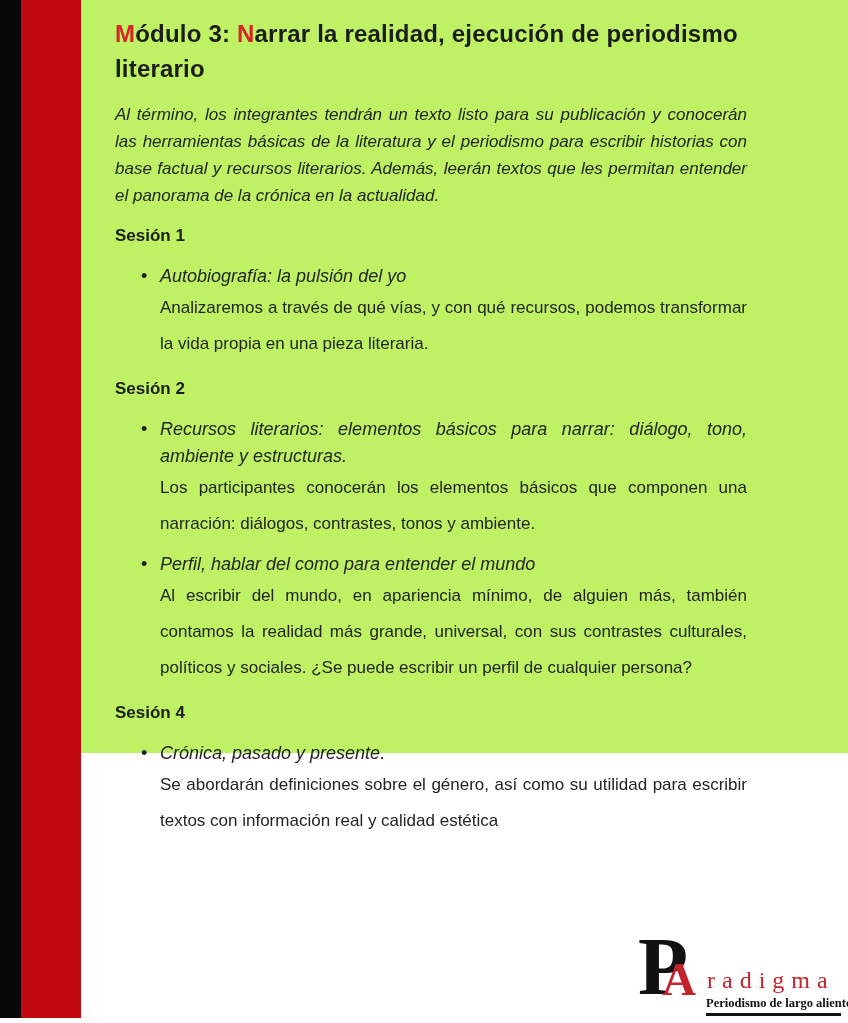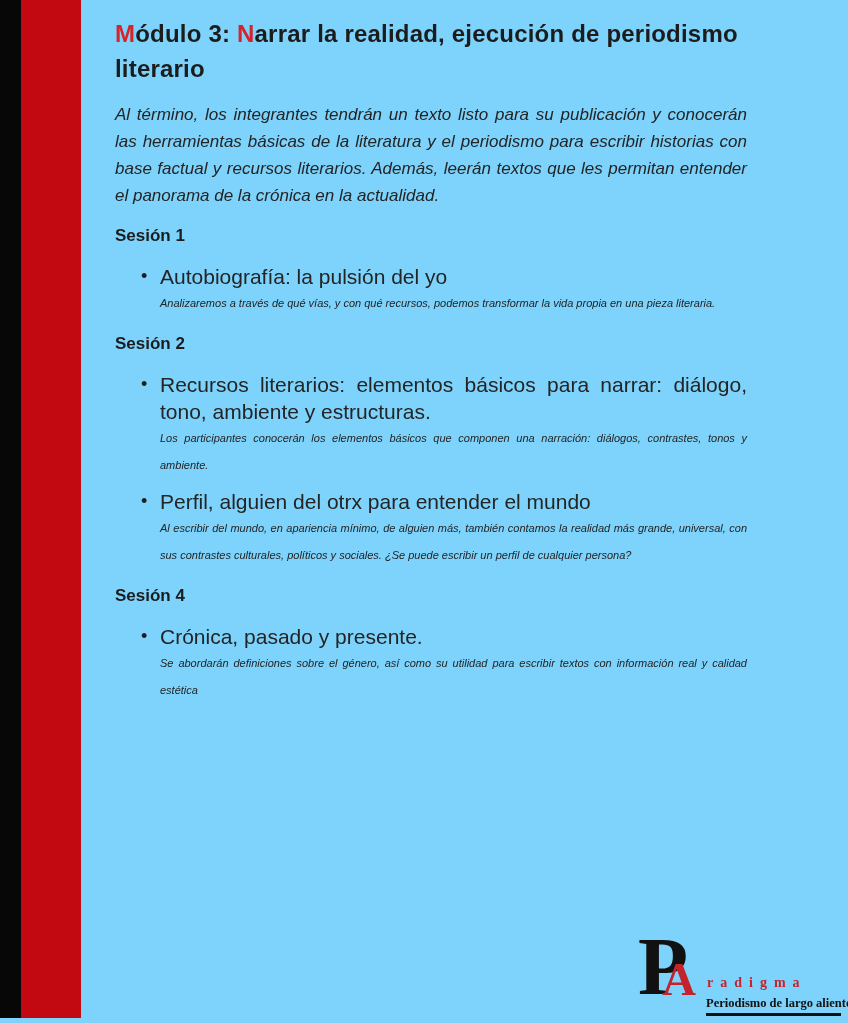--- a/index.html
+++ b/index.html
@@ -3,21 +3,21 @@
 <meta charset="utf-8">
 <style>
   * { margin: 0; padding: 0; box-sizing: border-box; }
   html, body {
     width: 848px; height: 1023px;
     background: #ffffff;
     overflow: hidden;
     font-family: "Liberation Sans", sans-serif;
     color: #212121;
   }
-  .page { position: relative; width: 848px; height: 1023px; background: #7dd3fc; }
+  .page { position: relative; width: 848px; height: 753px; background: #bef264; }
 
   
   .strip-black {
     position: absolute; left: 0; top: 0;
     width: 21px; height: 1018px;
     background: #070707;
   }
   .strip-red {
     position: absolute; left: 21px; top: 0;
     width: 60px; height: 1018px;
@@ -51,48 +51,47 @@
     position: relative;
     padding-left: 45px;
     margin-bottom: 9px;
   }
   .bullet-item::before {
     content: "\2022";
     position: absolute; left: 26px; top: 0;
     font-size: 18px; line-height: 27px; color: #1c1c1c;
   }
   .bullet-topic {
-    font-size: 21px; line-height: 27px;
-    text-align: justify; color: #242424;
+    font-size: 18px; line-height: 27px;
+    text-align: justify; color: #242424; font-style: italic;
   }
   .bullet-desc {
-    font-size: 11px; line-height: 27px;
-    font-style: italic;
+    font-size: 17px; line-height: 36px;
     text-align: justify; color: #242424;
   }
 
   
   .logo {
     position: absolute; left: 636px; top: 934px;
     width: 206px; height: 84px;
     font-family: "Liberation Serif", serif;
   }
   .logo-p {
     position: absolute; left: 2px; top: -8px;
     font-size: 82px; font-weight: bold; line-height: 1;
     color: #111111;
   }
   .logo-a {
     position: absolute; left: 26px; top: 22px;
     font-size: 47px; font-weight: bold; line-height: 1;
     color: #c5232b;
   }
   .logo-rest {
-    position: absolute; left: 71px; top: 41px;
-    font-size: 14px; font-weight: bold;
+    position: absolute; left: 71px; top: 33px;
+    font-size: 24px; font-weight: normal;
     letter-spacing: 7px;
     color: #c5232b;
   }
   .logo-tagline {
     position: absolute; left: 70px; top: 62px;
     width: 136px;
     font-size: 12.5px; font-weight: bold;
     text-align: right; white-space: nowrap;
     color: #111111;
   }
@@ -127,21 +126,21 @@
     <div class="session">
       <h2 class="session-heading">Sesión 2</h2>
       <div class="bullet-item">
         <div class="bullet-topic">Recursos literarios: elementos básicos para narrar: diálogo, tono, ambiente y estructuras.</div>
         <div class="bullet-desc">Los participantes conocerán los elementos básicos que componen una narración: diálogos, contrastes, tonos y ambiente.</div>
       </div>
     </div>
 
     <div class="session">
       <div class="bullet-item">
-        <div class="bullet-topic">Perfil, alguien del otrx para entender el mundo</div>
+        <div class="bullet-topic">Perfil, hablar del como para entender el mundo</div>
         <div class="bullet-desc">Al escribir del mundo, en apariencia mínimo, de alguien más, también contamos la realidad más grande, universal, con sus contrastes culturales, políticos y sociales. ¿Se puede escribir un perfil de cualquier persona?</div>
       </div>
     </div>
 
     <div class="session">
       <h2 class="session-heading">Sesión 4</h2>
       <div class="bullet-item">
         <div class="bullet-topic">Crónica, pasado y presente.</div>
         <div class="bullet-desc">Se abordarán definiciones sobre el género, así como su utilidad para escribir textos con información real y calidad estética</div>
       </div>

